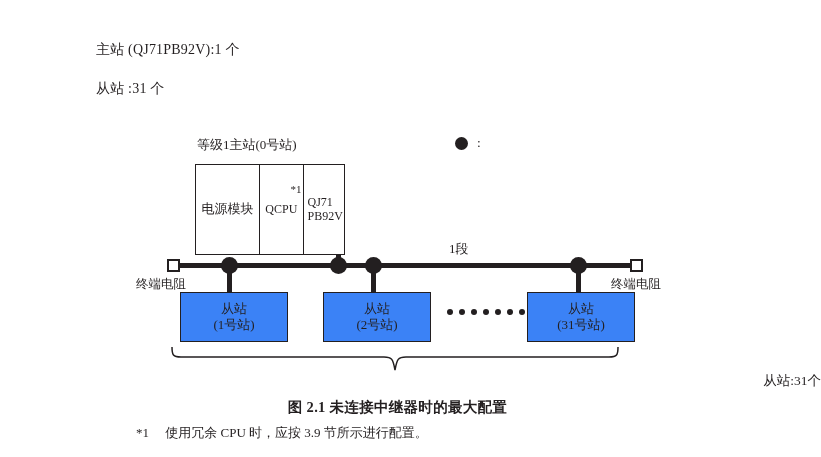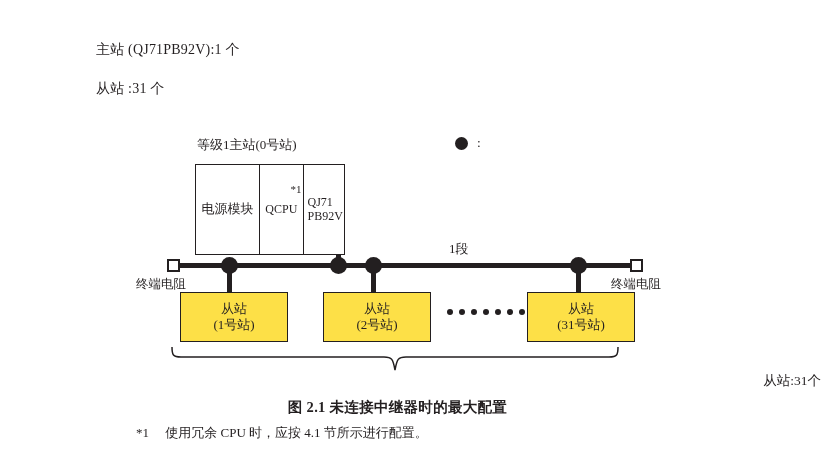--- a/index.html
+++ b/index.html
@@ -163,21 +163,21 @@
     width: 108px;
     height: 50px;
     border: 1.4px solid #231f20;
     box-sizing: border-box;
     display: flex;
     flex-direction: column;
     align-items: center;
     justify-content: center;
     font-size: 13px;
     line-height: 1.25;
-    background: #fde047;
+    background: #3b82f6;
   }
 
   .ellipsis {
     position: absolute;
     left: 447px;
     top: 309px;
     display: flex;
     gap: 6px;
   }
   .ellipsis span {
@@ -305,16 +305,16 @@
   </div>
   <div class="brace-label">
     <span class="brace-label-inner">从站:31个</span>
   </div>
 
   <div class="fig-caption">
     <span class="fig-caption-inner">图 2.1  未连接中继器时的最大配置</span>
   </div>
   <div class="footnote">
     <span class="fn-mark">*1</span>
-    <span>使用冗余 CPU 时，应按 4.1 节所示进行配置。</span>
+    <span>使用冗余 CPU 时，应按 3.9 节所示进行配置。</span>
   </div>
 
 </div>
 
 </body></html>

